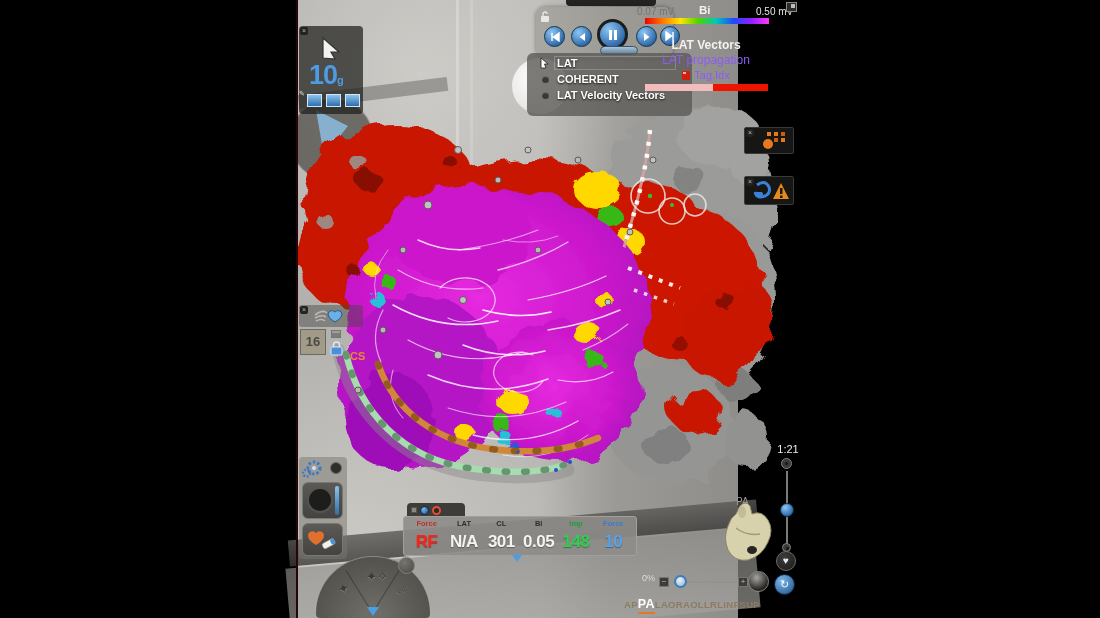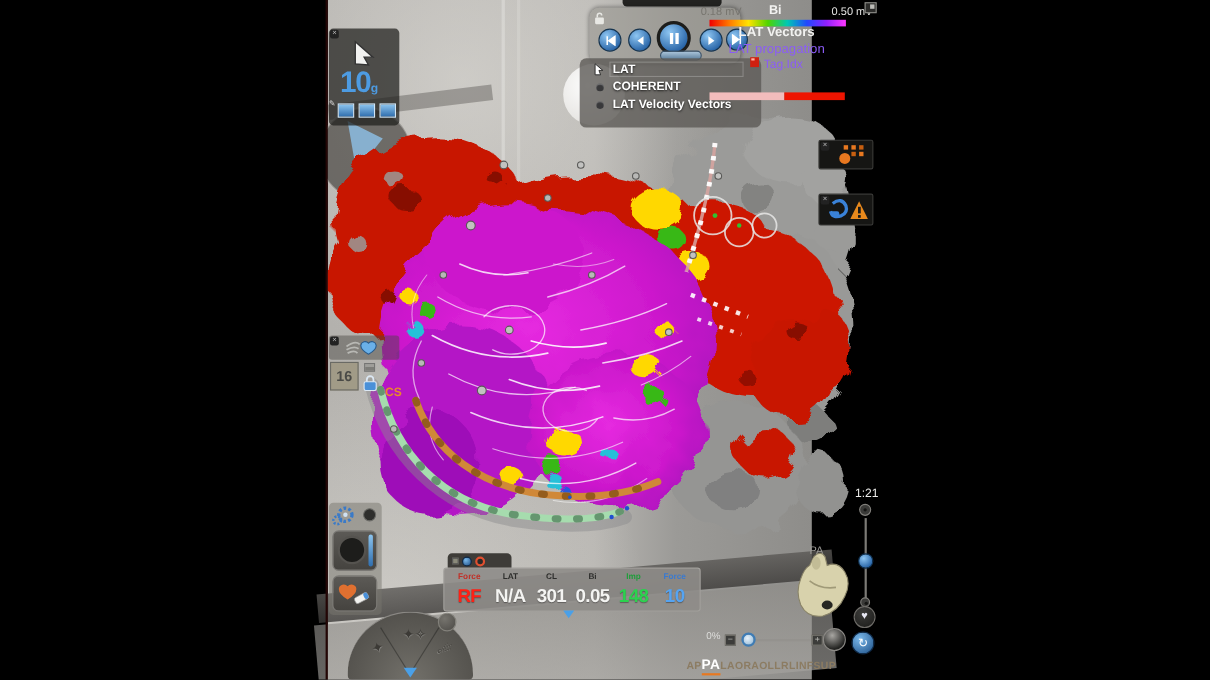--- a/index.html
+++ b/index.html
@@ -76,24 +76,24 @@
     background:radial-gradient(circle at 35% 30%, #8ec6f2, #2a66a8 75%); border:1px solid #16344f; }
 
   
   .cb-min { position:absolute; left:637px; top:6px; font-size:10px; color:#77756f; }
   .cb-title { position:absolute; left:699px; top:4px; font-size:11.5px; font-weight:bold; color:#f2f2f0; }
   .cb-max { position:absolute; left:729px; top:6px; font-size:10px; color:#e4e4e2;margin-left:27px; }
   .cb-bar { position:absolute; left:645px; top:18px; width:124px; height:6px;
     background:linear-gradient(90deg,#f00000,#ff7800,#ffe400,#50d400,#00c8b4,#2048ff,#9020ff,#ff38ff); }
   .corner-ico { position:absolute; left:786px; top:2px; width:11px; height:10px; border:1px solid #8a8a86; background:#2c2c2a; }
   .corner-ico:before { content:""; position:absolute; right:1px; top:1px; width:4px; height:4px; background:#bcbcb8; }
-  .legend { position:absolute; left:638px; top:22px; width:136px; text-align:center; }
+  .legend { position:absolute; left:638px; top:38px; width:136px; text-align:center; }
   .leg-l1 { color:#f2f2f0; font-size:12px; font-weight:bold; line-height:15px; }
   .leg-l2 { color:#8b5cf6; font-size:12px; line-height:15px; }
-  .leg-row { display:flex; justify-content:center; align-items:flex-start; gap:4px; line-height:15px; }
+  .leg-row { display:flex; justify-content:center; align-items:center; gap:4px; line-height:15px; }
   .tag-ico { width:8px; height:9px; background:#d02010; position:relative; }
   .tag-ico:before { content:""; position:absolute; left:1px; top:1px; width:3px; height:2px; background:#ffb0a0; }
   .leg-bar { position:absolute; left:645px; top:84px; width:123px; height:7px; display:flex; }
   .leg-bar .pink { width:55%; height:100%; background:#f2bcbc; }
   .leg-bar .red { width:45%; height:100%; background:#ee1400; }
 
   
   .rp { position:absolute; background:#161614; border:1px solid #3a3a38; border-radius:2px; }
 
   
@@ -414,21 +414,21 @@
     <div class="menu-row" style="top:19px;">
       <div class="radio-dot"></div>
       <span class="menu-lbl">COHERENT</span>
     </div>
     <div class="menu-row" style="top:35px;">
       <div class="radio-dot"></div>
       <span class="menu-lbl">LAT Velocity Vectors</span>
     </div>
   </div>
 
-  <div class="cb-min">0.18 mV</div>
+  <div class="cb-min">0.07 mV</div>
   <div class="cb-title">Bi</div>
   <div class="cb-max">0.50 mV</div>
   <div class="cb-bar"></div>
   <div class="corner-ico"></div>
 
   <div class="legend">
     <div class="leg-l1">LAT Vectors</div>
     <div class="leg-l2">LAT propagation</div>
     <div class="leg-row">
       <span class="tag-ico"></span>

